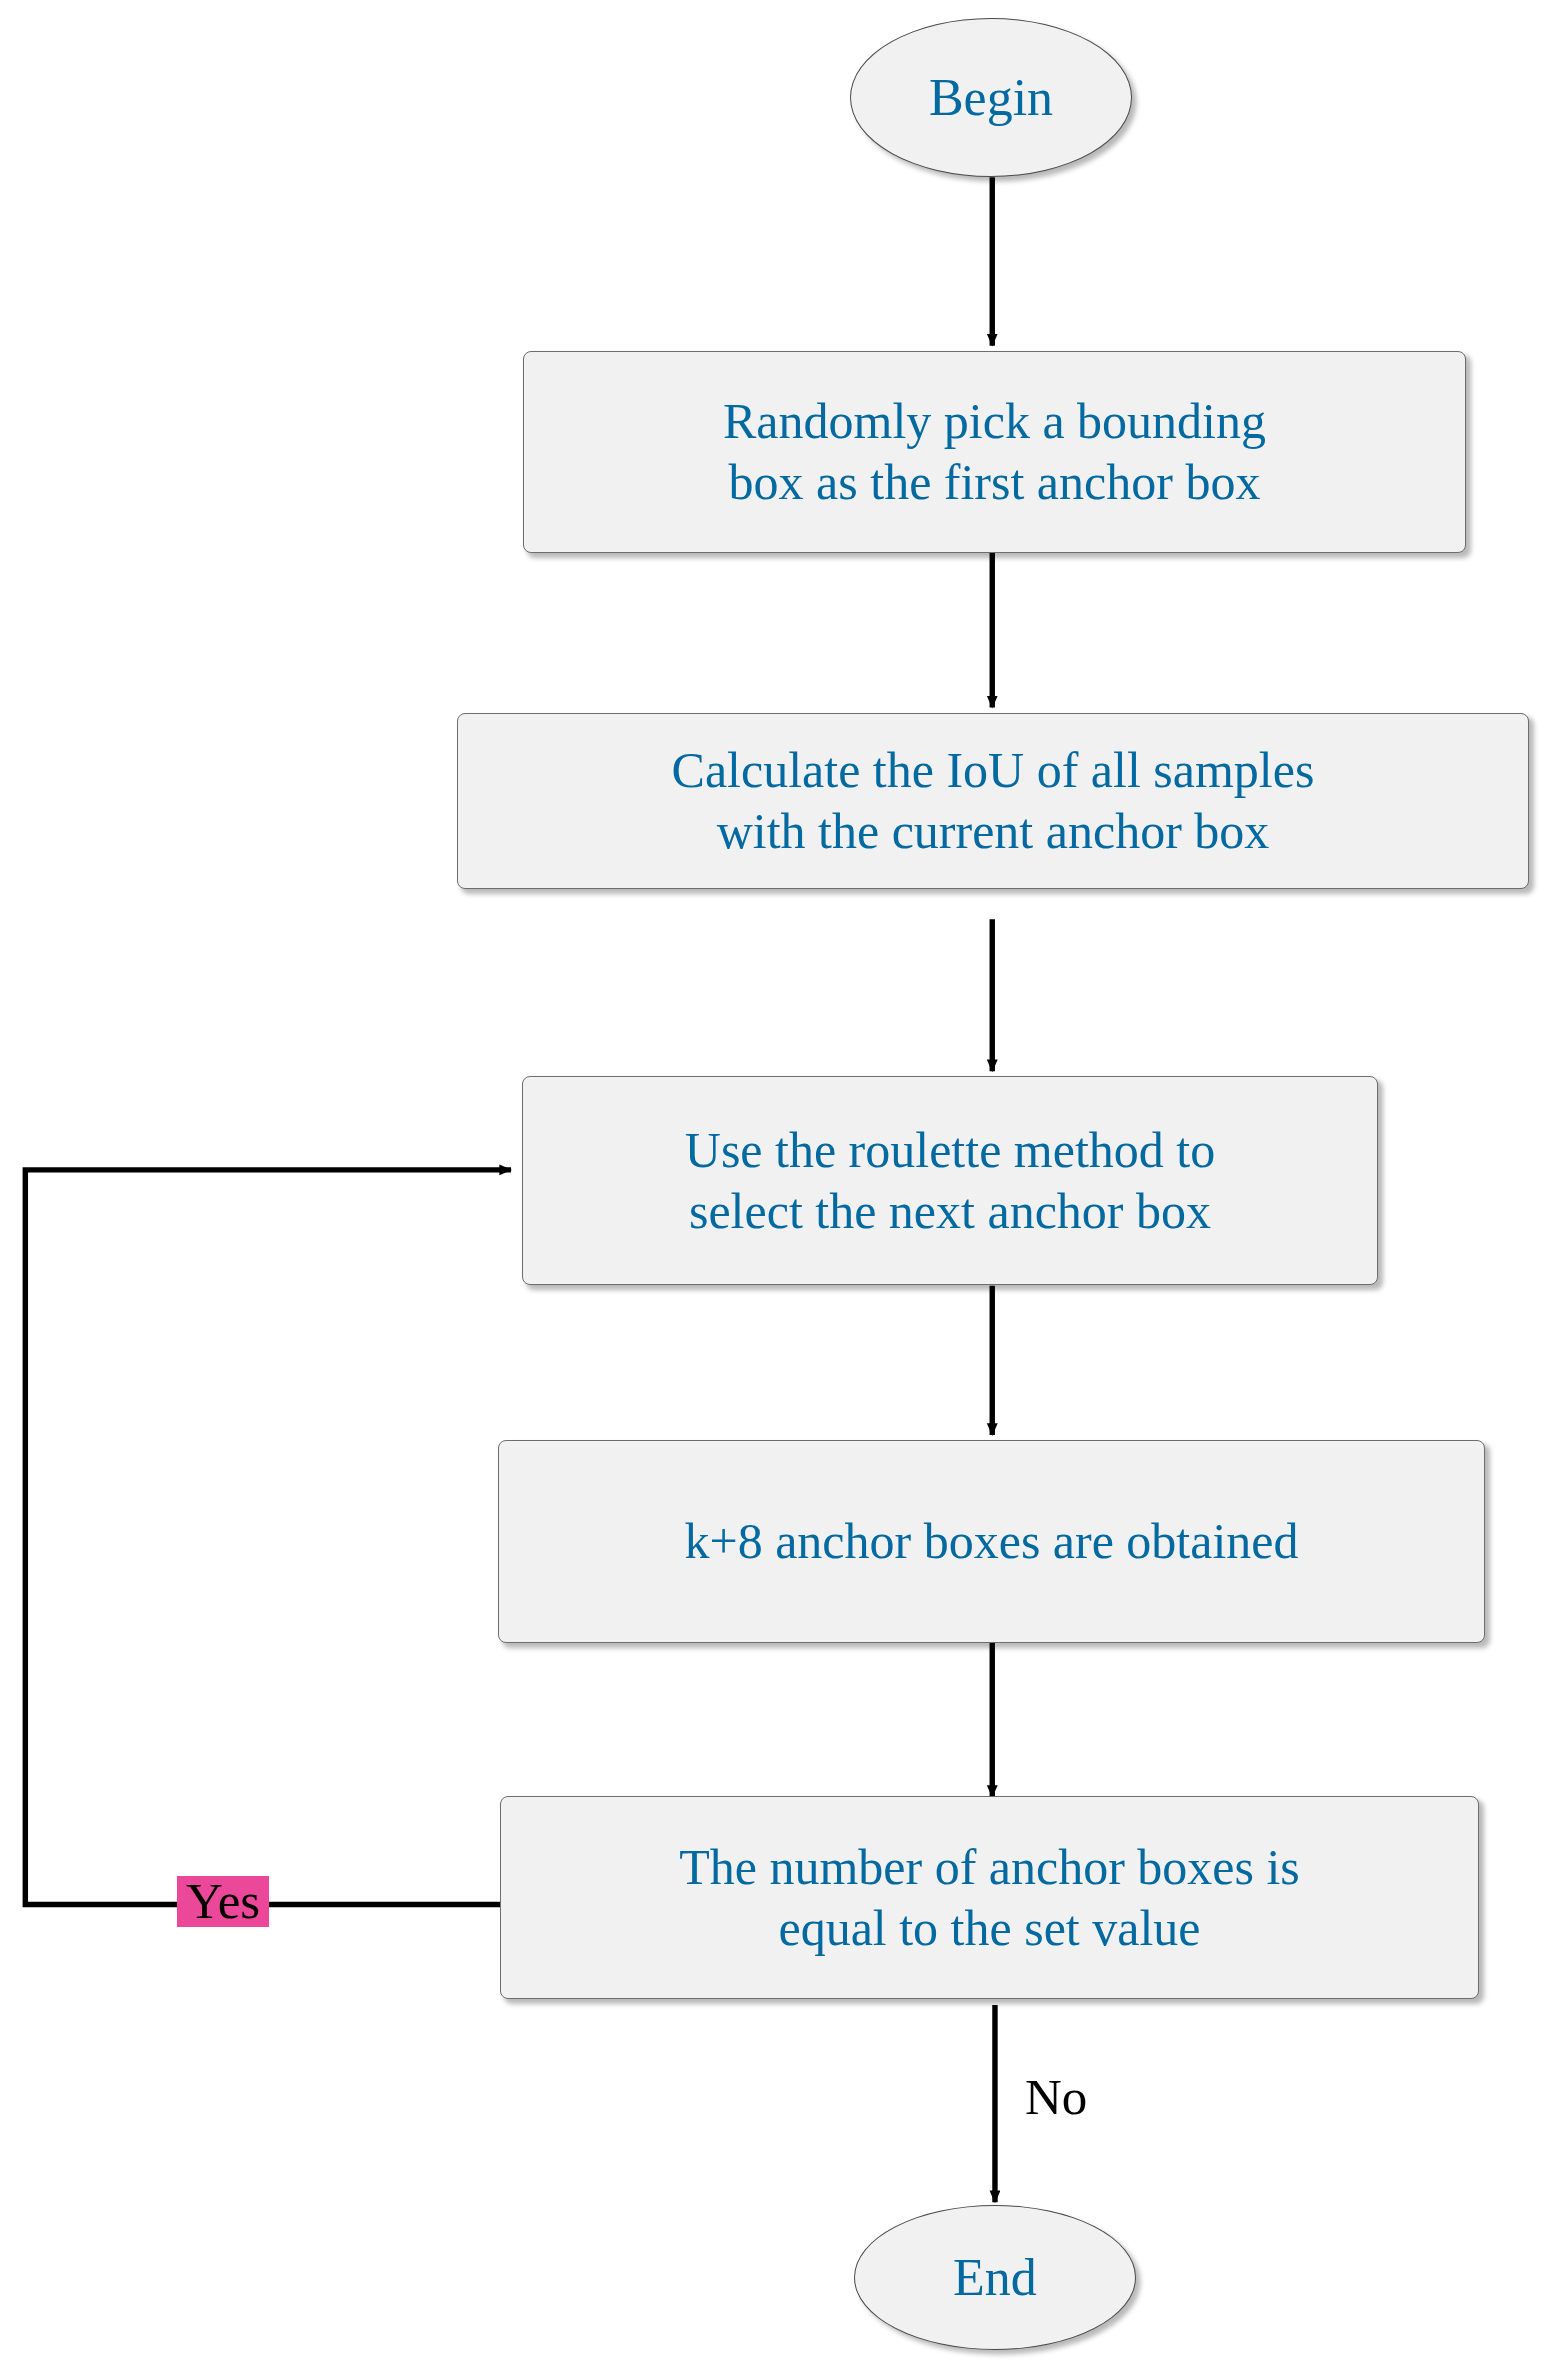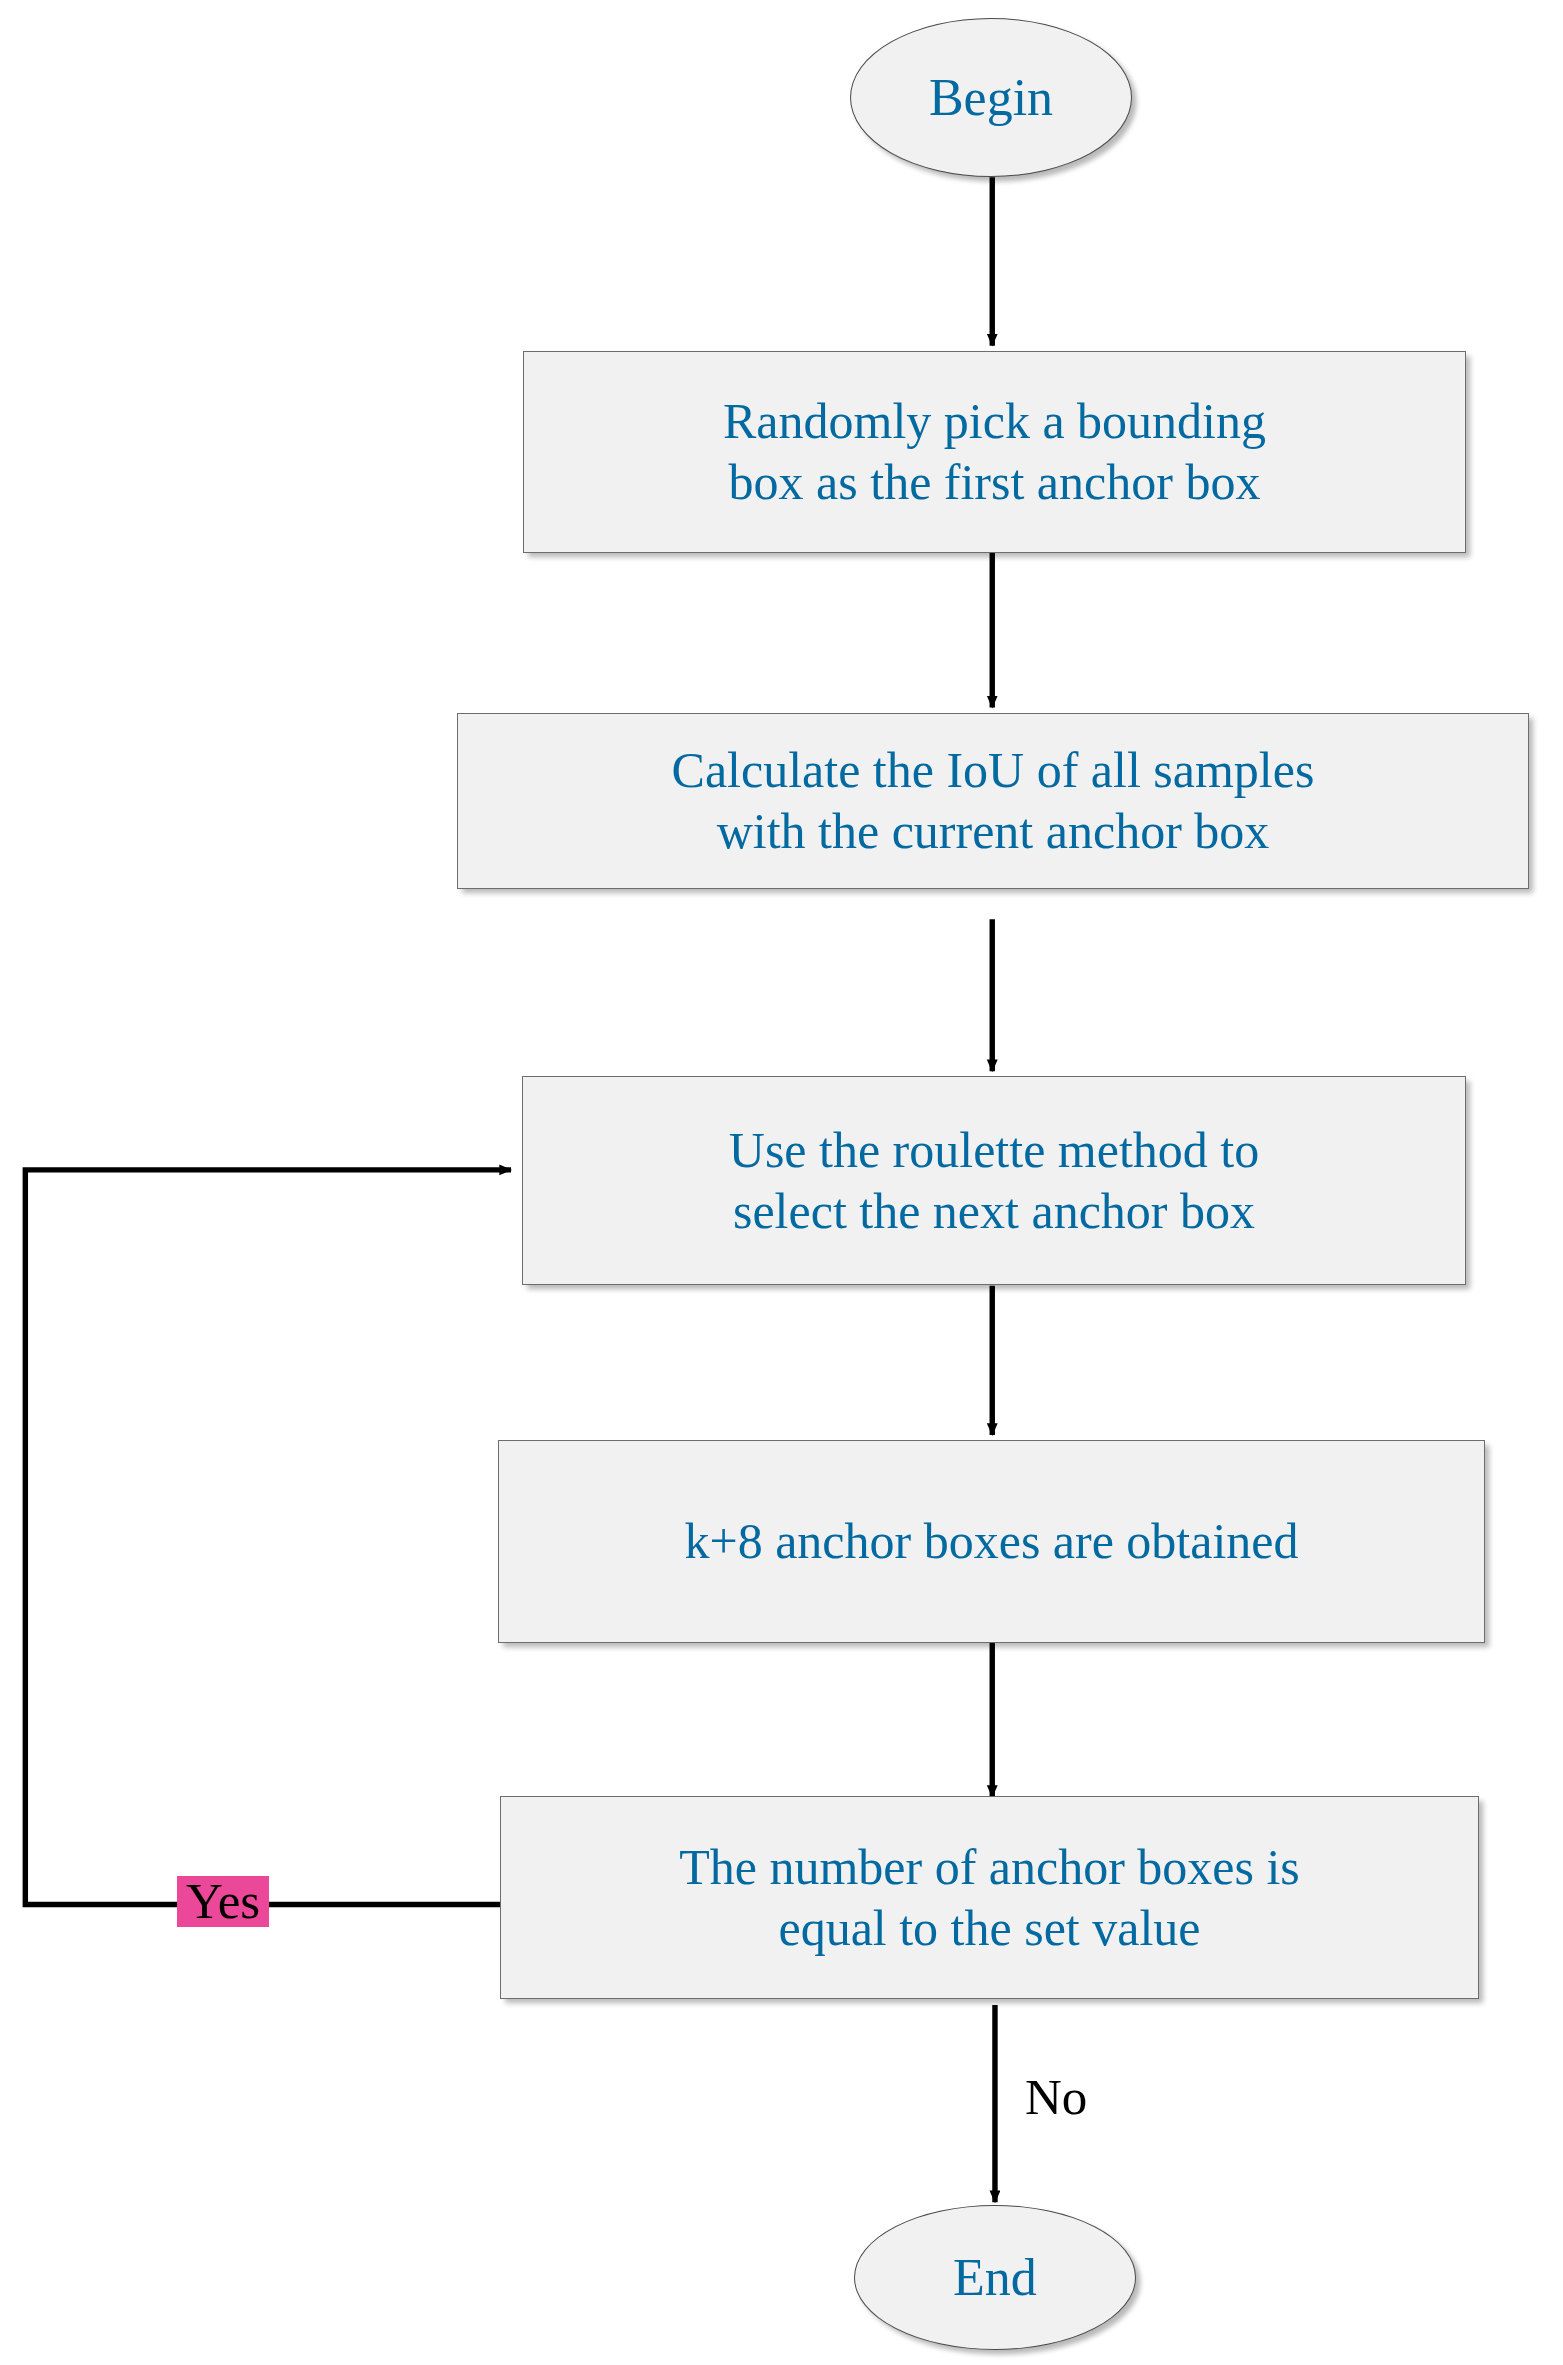--- a/index.html
+++ b/index.html
@@ -23,21 +23,21 @@
     border: 1.8px solid #6d6d6d;
     box-shadow: 4.5px 4.5px 5.4px rgba(0,0,0,0.28);
     display: flex;
     align-items: center;
     justify-content: center;
     text-align: center;
     box-sizing: border-box;
     color: #0369a1;
   }
   .process {
-    border-radius: 0;
+    border-radius: 8px;
   }
   .terminator {
     border-radius: 50%;
     border: 1.8px solid #4a4a4a;
   }
   .node .label {
     display: block;
     line-height: 1.22;
     padding: 0 12.7px;
     white-space: pre-line;
@@ -94,21 +94,21 @@
   <div class="node process" style="left:523px; top:351px; width:943px; height:202px;">
     <span class="label fs-big">Randomly pick a bounding
 box as the first anchor box</span>
   </div>
 
   <div class="node process" style="left:457px; top:713px; width:1072px; height:176px;">
     <span class="label fs-big">Calculate the IoU of all samples
 with the current anchor box</span>
   </div>
 
-  <div class="node process" style="left:522px; top:1076px; width:944px; height:209px;">
+  <div class="node process" style="left:522px; top:1076px; width:856px; height:209px;">
     <span class="label fs-big">Use the roulette method to
 select the next anchor box</span>
   </div>
 
   <div class="node process" style="left:498px; top:1440px; width:987px; height:203px;">
     <span class="label fs-big">k+8 anchor boxes are obtained</span>
   </div>
 
   <div class="node process" style="left:500px; top:1796px; width:979px; height:203px;">
     <span class="label fs-big">The number of anchor boxes is

